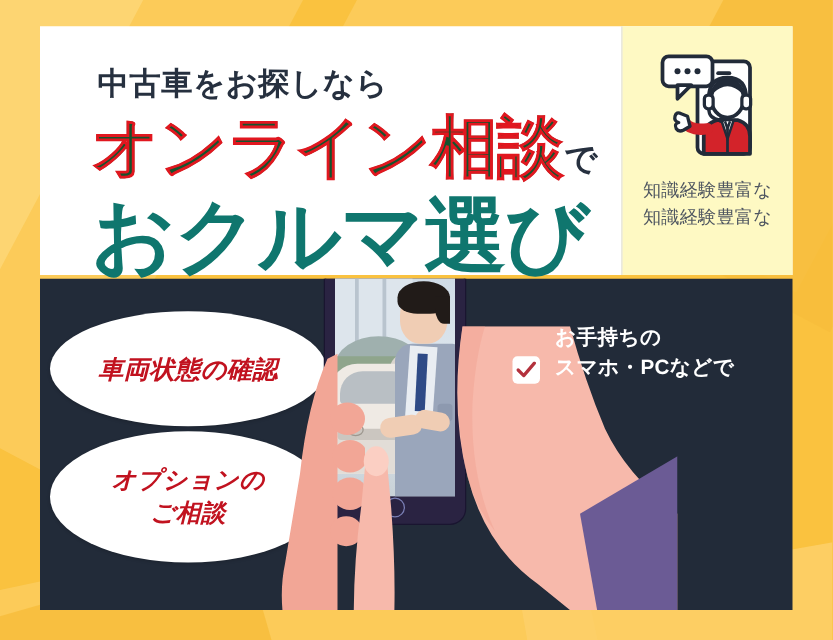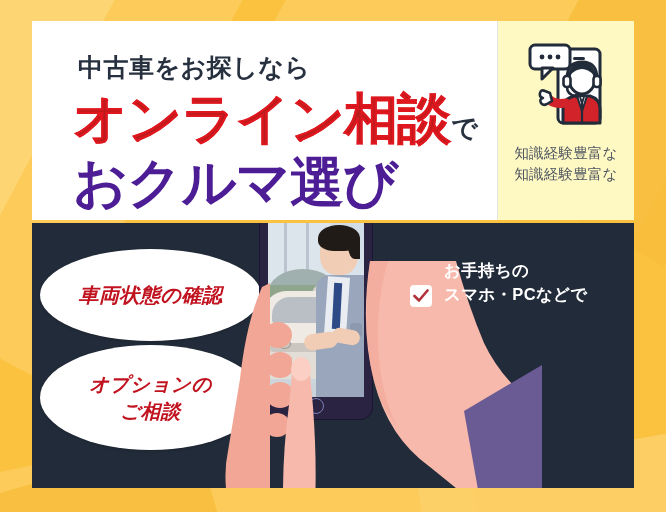--- a/index.html
+++ b/index.html
@@ -35,31 +35,31 @@
     position:absolute;left:46px;top:34px;
     font-size:25px;font-weight:700;color:#26303f;
     letter-spacing:.5px;line-height:1;white-space:nowrap;
   }
   .hl-2{
     position:absolute;left:41px;top:70px;
     line-height:1;white-space:nowrap;
     display:flex;align-items:baseline;
   }
   .hl-2 .red{
-    font-size:54px;font-weight:900;color:#b91c1c;
+    font-size:54px;font-weight:900;color:#14532d;
     letter-spacing:-1px;
     -webkit-text-stroke:0.6px #e1171f;
   }
   .hl-2 .suffix{
     font-size:26px;font-weight:800;color:#26303f;
     margin-left:1px;
   }
   .hl-3{
     position:absolute;left:41px;top:134px;
-    font-size:54px;font-weight:900;color:#4c1d95;
+    font-size:66px;font-weight:900;color:#0f766e;
     letter-spacing:-1px;line-height:1;white-space:nowrap;
   }
 
   
   .staff-panel{
     position:relative;width:137px;height:100%;
     background:#fef9c3;border-left:1px solid #e3e3e3;
     display:flex;flex-direction:column;align-items:center;
     padding-top:16px;box-sizing:border-box;
   }

